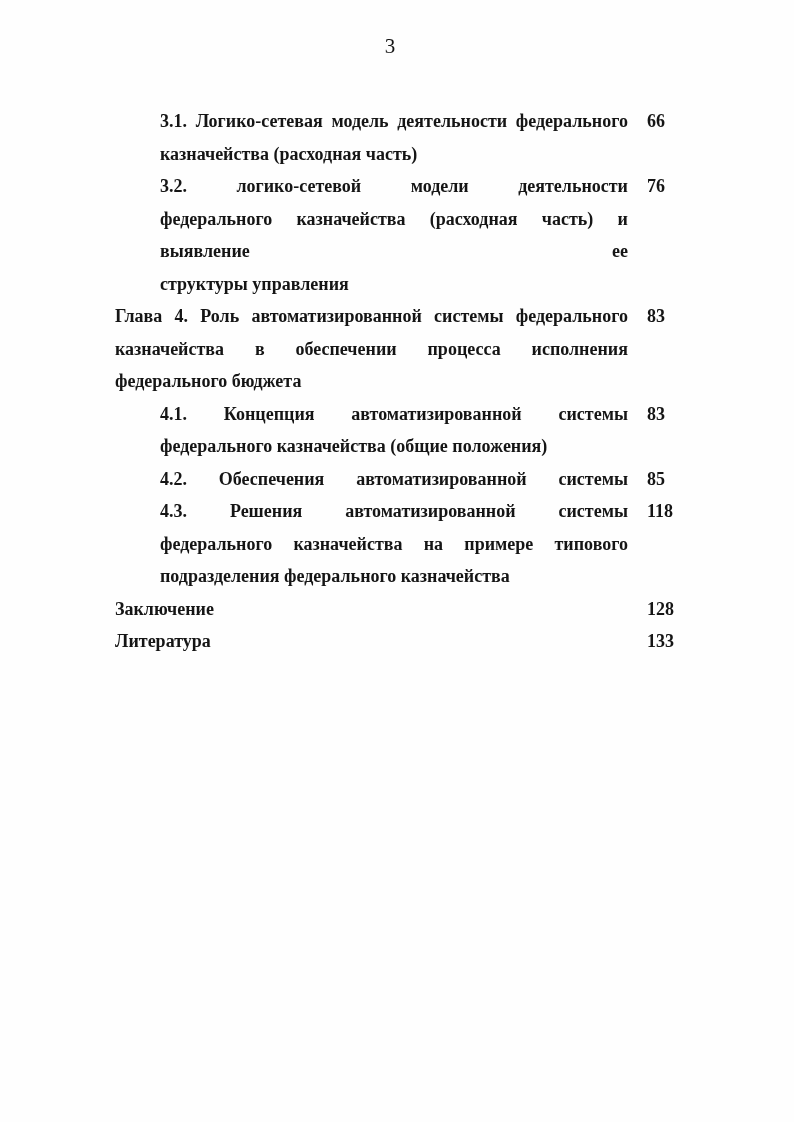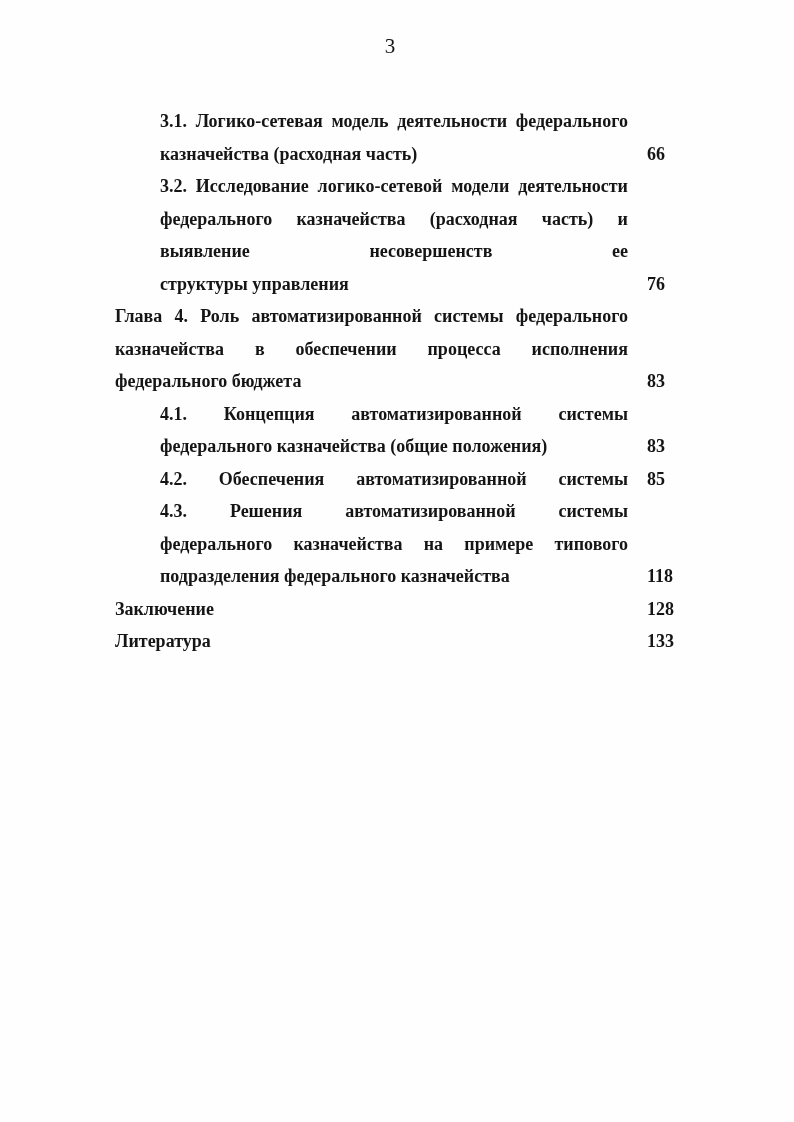--- a/index.html
+++ b/index.html
@@ -28,21 +28,21 @@
   .toc {
     position: absolute;
     left: 115px;
     top: 105px;
     width: 560px;
     font-size: 18px;
     font-weight: 700;
   }
   .entry {
     display: flex;
-    align-items: flex-end;
+    align-items: flex-start;
     font-family: Liberation Serif, serif;
   }
   .entry .text {
     width: 513px;
   }
   .entry.sub .text {
     margin-left: 45px;
     width: 468px;
   }
   .line {
@@ -85,35 +85,33 @@
           </div>
         <div class="line lline">казначейства (расходная часть)</div>
       </div>
       <div class="pagecol">66</div>
     </div>
 
     <div class="entry sub">
       <div class="text">
         <div class="line jline">
             <span>3.2.</span>
-            <span>Исследование</span>
             <span>логико-сетевой</span>
             <span>модели</span>
             <span>деятельности</span>
           </div>
         <div class="line jline">
             <span>федерального</span>
             <span>казначейства</span>
             <span>(расходная</span>
             <span>часть)</span>
             <span>и</span>
           </div>
         <div class="line jline">
             <span>выявление</span>
-            <span>несовершенств</span>
             <span>ее</span>
           </div>
         <div class="line lline">структуры управления</div>
       </div>
       <div class="pagecol">76</div>
     </div>
 
     <div class="entry chapter">
       <div class="text">
         <div class="line jline">

